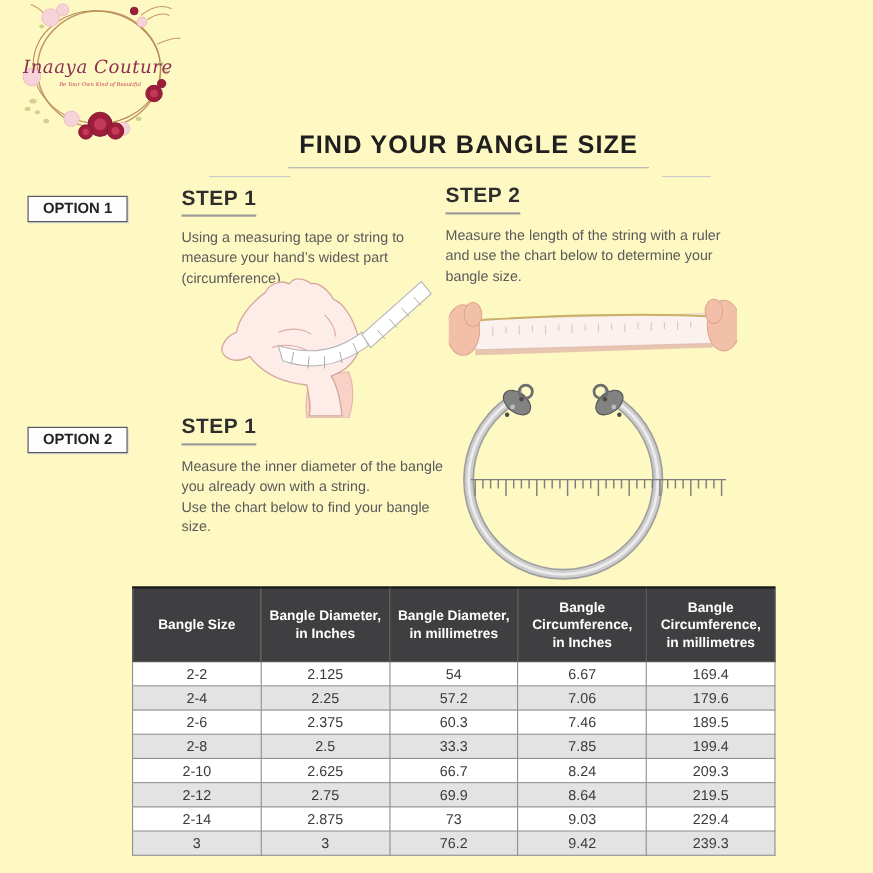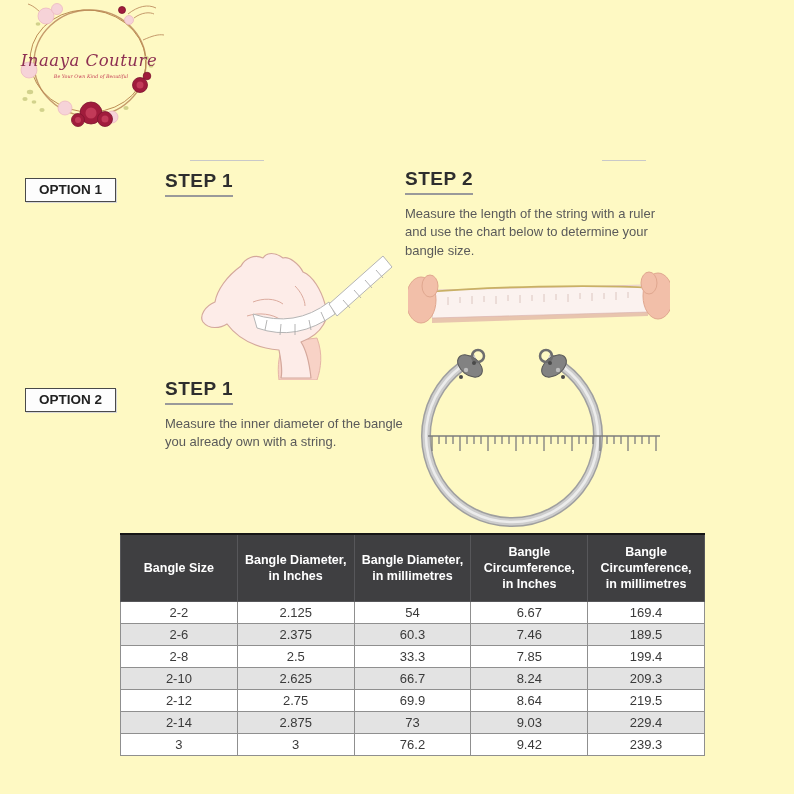--- a/index.html
+++ b/index.html
@@ -94,27 +94,31 @@
         <circle cx="83" cy="113" r="5.5"></circle>
           <circle cx="97" cy="119" r="3.5"></circle>
         <circle cx="132" cy="85" r="3.5"></circle>
           <circle cx="70" cy="120" r="3"></circle>
       </g>
     </g>
     <text x="81" y="66" text-anchor="middle" fill="#8d2f52" font-family="DejaVu Serif, serif" font-style="italic" font-size="16.5" letter-spacing="0.5">Inaaya Couture</text>
     <text x="83" y="78" text-anchor="middle" fill="#c43b55" font-family="DejaVu Serif, serif" font-style="italic" font-size="4.8">Be Your Own Kind of Beautiful</text>
   </svg>
 
+  <div class="title-wrap">
+    <h1>FIND YOUR BANGLE SIZE</h1>
+  </div>
   <div class="deco-line left"></div>
   <div class="deco-line right"></div>
 
   <div class="option-box o1">OPTION 1</div>
 
   <div class="step s1a">
     <span class="heading">STEP 1</span>
+    <p>Using a measuring tape or string to measure your hand’s widest part (circumference)</p>
   </div>
 
   <div class="step s2a">
     <span class="heading">STEP 2</span>
     <p>Measure the length of the string with a ruler and use the chart below to determine your bangle size.</p>
   </div>
 
   <svg class="illus hand" width="212" height="138" viewBox="0 0 212 138">
 
     <path d="M96,138 C94,124 96,110 102,100 L134,96 C140,112 138,126 134,138 Z" fill="#f8d2c6" stroke="#e5b5a7" stroke-width="1"></path>
@@ -150,20 +154,21 @@
       <ellipse cx="250" cy="46" rx="15" ry="23"></ellipse>
       <ellipse cx="241" cy="33" rx="8" ry="11"></ellipse>
     </g>
   </svg>
 
   <div class="option-box o2">OPTION 2</div>
 
   <div class="step s1b">
     <span class="heading">STEP 1</span>
     <p>Measure the inner diameter of the bangle you already own with a string.</p>
+    <p>Use the chart below to find your bangle size.</p>
   </div>
 
   <svg class="illus bangle" width="256" height="200" viewBox="0 0 256 200">
 
     <path d="M136.3,28.1 A86,86 0 1 1 63.7,28.1" fill="none" stroke="#9f9f9f" stroke-width="10"></path>
     <path d="M136.3,28.1 A86,86 0 1 1 63.7,28.1" fill="none" stroke="#cdcdcd" stroke-width="7"></path>
     <path d="M136.3,28.1 A86,86 0 1 1 63.7,28.1" fill="none" stroke="#ececec" stroke-width="2.5"></path>
 
     <g>
       <ellipse cx="58" cy="36" rx="14" ry="9" transform="rotate(38 58 36)" fill="#828282" stroke="#555" stroke-width="1"></ellipse>
@@ -203,20 +208,27 @@
     </thead>
     <tbody>
         <tr>
           <td>2-2</td>
           <td>2.125</td>
           <td>54</td>
           <td>6.67</td>
           <td>169.4</td>
         </tr>
         <tr>
+          <td>2-4</td>
+          <td>2.25</td>
+          <td>57.2</td>
+          <td>7.06</td>
+          <td>179.6</td>
+        </tr>
+        <tr>
           <td>2-6</td>
           <td>2.375</td>
           <td>60.3</td>
           <td>7.46</td>
           <td>189.5</td>
         </tr>
         <tr>
           <td>2-8</td>
           <td>2.5</td>
           <td>33.3</td>

